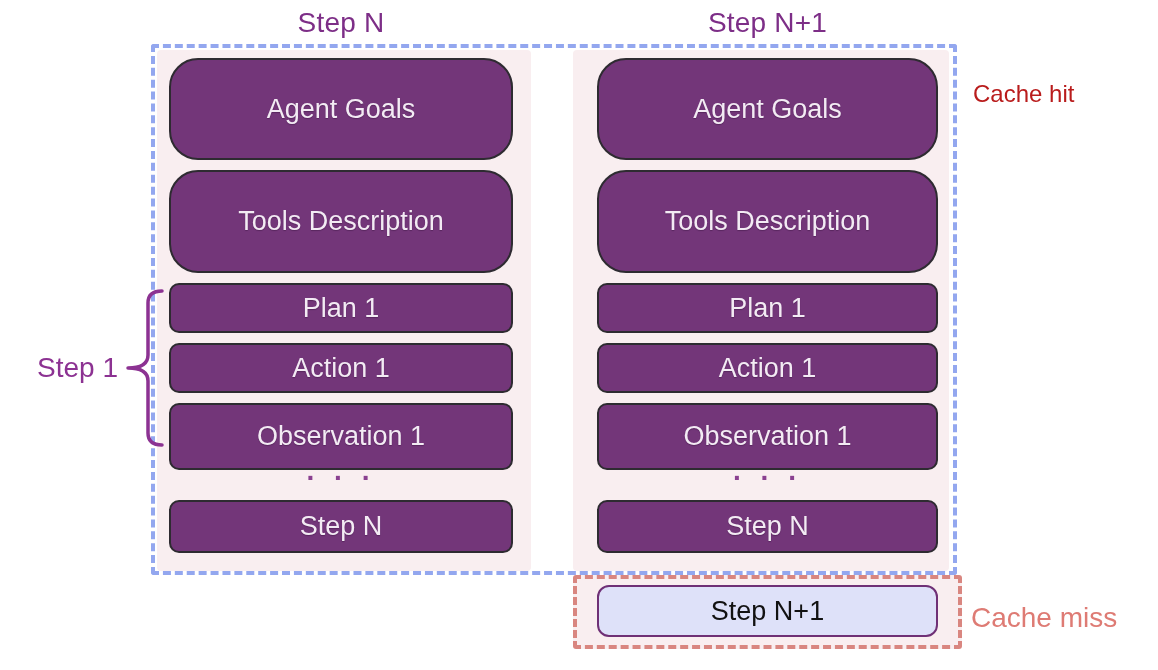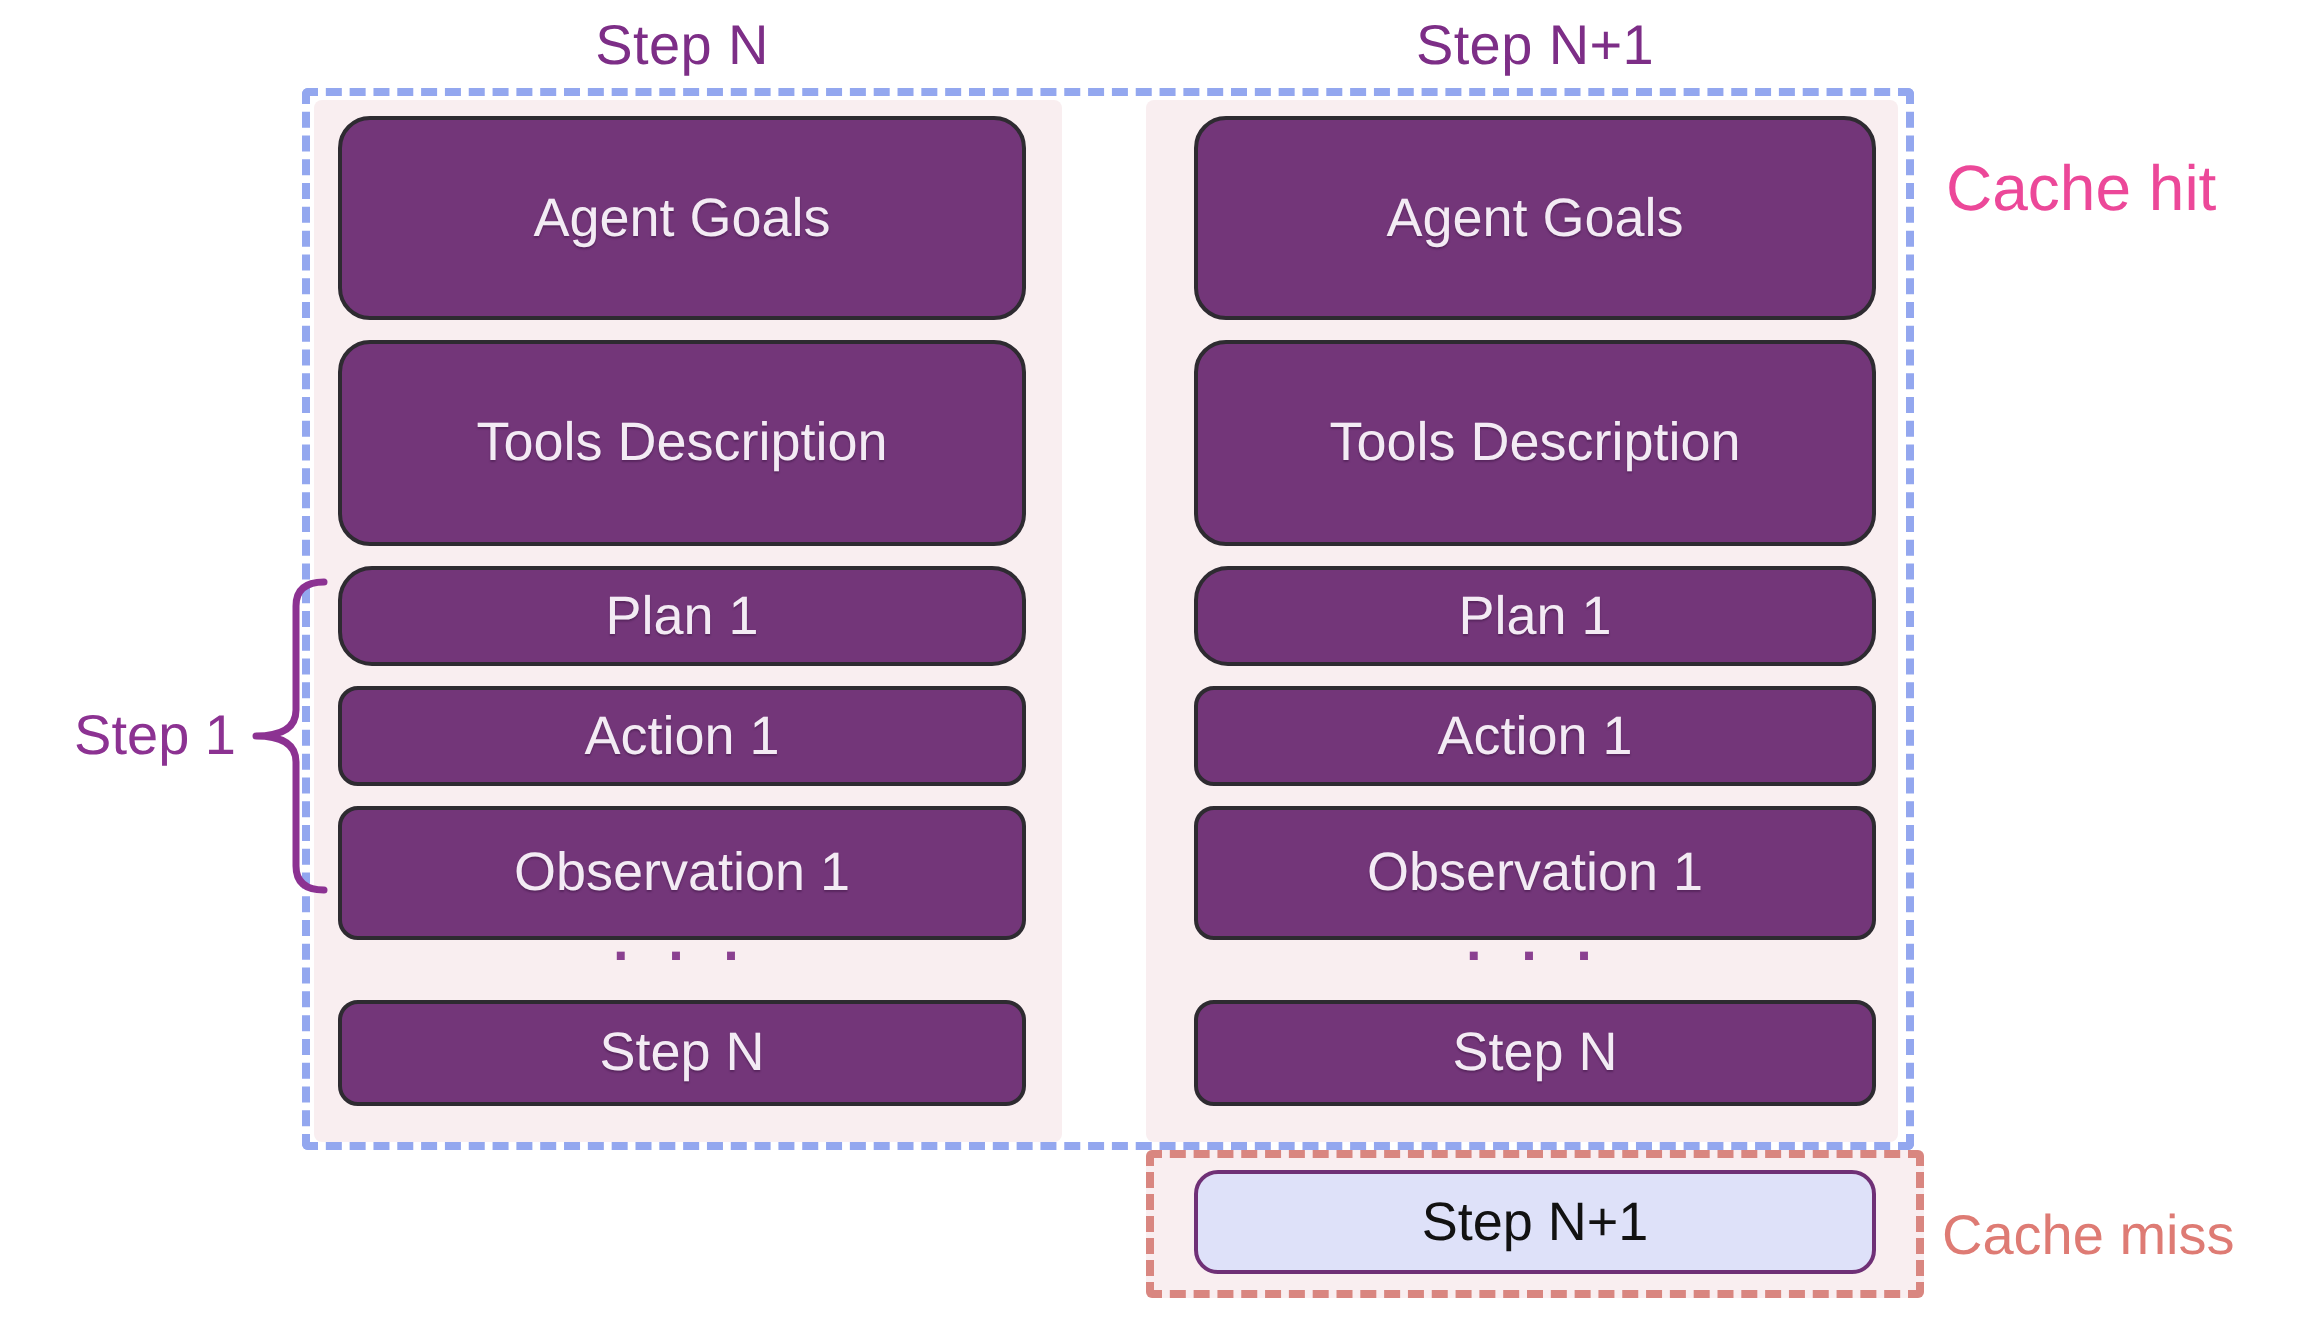--- a/index.html
+++ b/index.html
@@ -31,25 +31,25 @@
 
   .pbox {
     position: absolute;
     background: #733679; border: 2px solid #2e2b31; box-sizing: border-box;
     color: #f3ebf4; font-size: 27px;
     display: flex; align-items: center; justify-content: center;
     text-shadow: 0 1px 1px rgba(40,10,45,0.35);
   }
   .col-l .pbox { left: 169px; width: 344px; }
   .col-r .pbox { left: 597px; width: 341px; }
-  .box-lg { border-radius: 16px; }
+  .box-lg { border-radius: 29px; }
   .box-sm { border-radius: 10px; }
   .row-goals { top: 58px;  height: 102px; }
   .row-tools { top: 170px; height: 103px; }
-  .row-plan  { top: 283px; height: 50px; border-radius: 17px; }
+  .row-plan  { top: 283px; height: 50px; }
   .row-act   { top: 343px; height: 50px; }
   .row-obs   { top: 403px; height: 67px; }
   .row-stepn { top: 500px; height: 53px; }
 
   .ellipsis {
     position: absolute; top: 452px; height: 34px;
     display: flex; align-items: flex-end; justify-content: center;
     font-size: 28px; font-weight: bold; color: #8a4090;
     letter-spacing: 6px; line-height: 30px;
   }
@@ -60,21 +60,21 @@
 
   .step1-label {
     position: absolute; left: 8px; top: 351px; width: 110px; height: 34px;
     display: flex; align-items: center; justify-content: flex-end;
     font-size: 28px; color: #8c3292;
   }
 
   .cache-hit-label {
     position: absolute; left: 973px; top: 78px; width: 180px; height: 32px;
     display: flex; align-items: center;
-    font-size: 32px; color: #ec4899;
+    font-size: 24px; color: #b91c1c;
   }
 
   .cache-miss-region {
     position: absolute; left: 573px; top: 575px; width: 389px; height: 74px;
     border: 4px dashed #d98680; border-radius: 3px; box-sizing: border-box;
     background: #f9eef0;
   }
   .new-step-box {
     position: absolute; left: 597px; top: 585px; width: 341px; height: 52px;
     background: #dee1f9; border: 2px solid #6f3076; border-radius: 12px;

